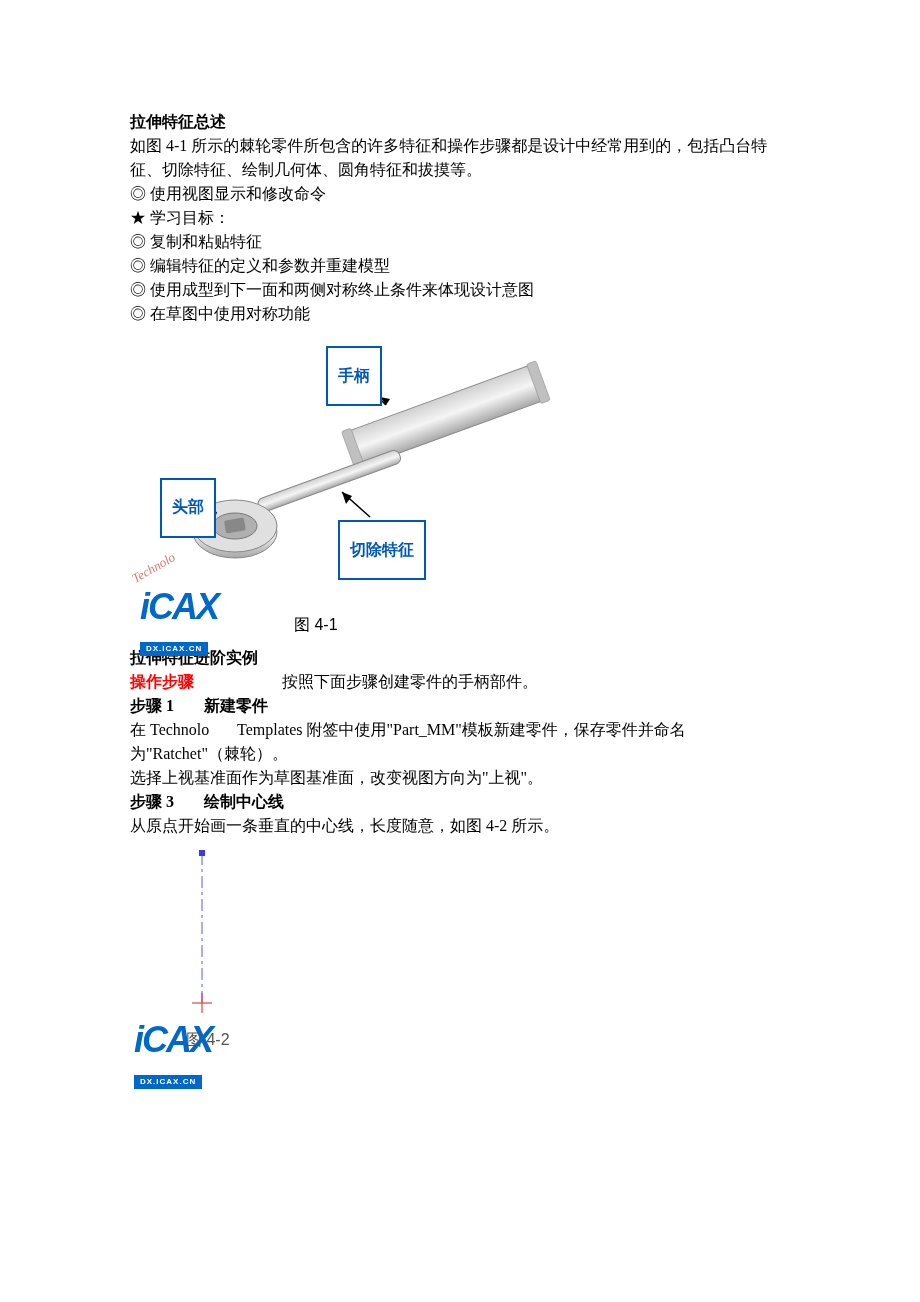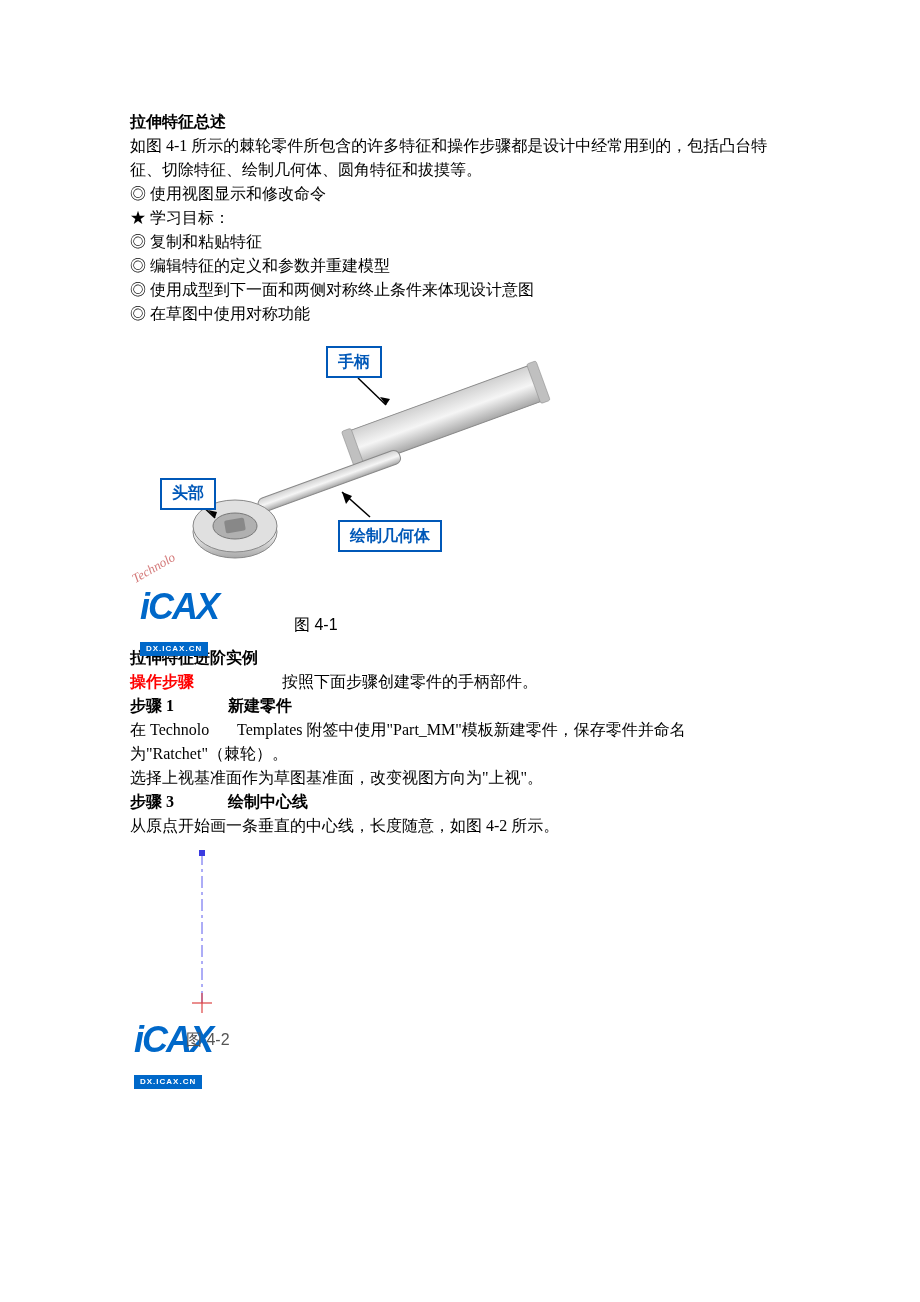--- a/index.html
+++ b/index.html
@@ -39,21 +39,21 @@
       margin-left: 10px;
       position: relative;
     }
     .label-box {
       position: absolute;
       background: #ffffff;
       border: 2px solid #0058b8;
       color: #0058b8;
       font-family: "SimSun", serif;
       font-size: 16px;
-      padding: 2px 10px;
+      padding: 16px 10px;
       font-weight: bold;
     }
     .caption {
       font-family: Arial, "SimSun", sans-serif;
       font-size: 16px;
       position: absolute;
     }
     .logo {
       position: absolute;
       font-family: Arial, sans-serif;
@@ -83,21 +83,21 @@
     }
     .figure-2 {
       width: 160px;
       height: 230px;
       margin-left: 2px;
       position: relative;
       margin-top: 10px;
     }
     .step-line {
       display: flex;
-      gap: 54px;
+      gap: 30px;
     }
   </style>
 </head>
 <body>
 
 <div class="page">
 
   <p class="bold">拉伸特征总述</p>
   <p>如图 4-1 所示的棘轮零件所包含的许多特征和操作步骤都是设计中经常用到的，包括凸台特征、切除特征、绘制几何体、圆角特征和拔摸等。</p>
   <p>◎ 使用视图显示和修改命令</p>
@@ -137,21 +137,21 @@
         <line x1="218" y1="38" x2="246" y2="65" stroke="#000" stroke-width="1.5"></line>
         <polygon points="246,65 240,57 250,59" fill="#000"></polygon>
         <line x1="58" y1="162" x2="75" y2="178" stroke="#000" stroke-width="1.5"></line>
         <polygon points="75,178 68,170 77,172" fill="#000"></polygon>
         <line x1="230" y1="177" x2="202" y2="152" stroke="#000" stroke-width="1.5"></line>
         <polygon points="202,152 212,156 206,164" fill="#000"></polygon>
       </svg>
 
       <div class="label-box" style="left:186px; top:6px;">手柄</div>
       <div class="label-box" style="left:20px; top:138px;font-family:Liberation Mono, monospace;">头部</div>
-      <div class="label-box" style="left:198px; top:180px;">绘制几何体</div>
+      <div class="label-box" style="left:198px; top:180px;">切除特征</div>
 
       <div class="logo-tech" style="left:-10px; top:218px;">Technolo</div>
 
       <div class="logo" style="left:0px; top:240px;">
         <span class="logo-main">iCAX</span><br>
         <span class="logo-sub">DX.ICAX.CN</span>
       </div>
 
       <div class="caption" style="left:154px; top:273px;">图 4-1</div>
     </div>

